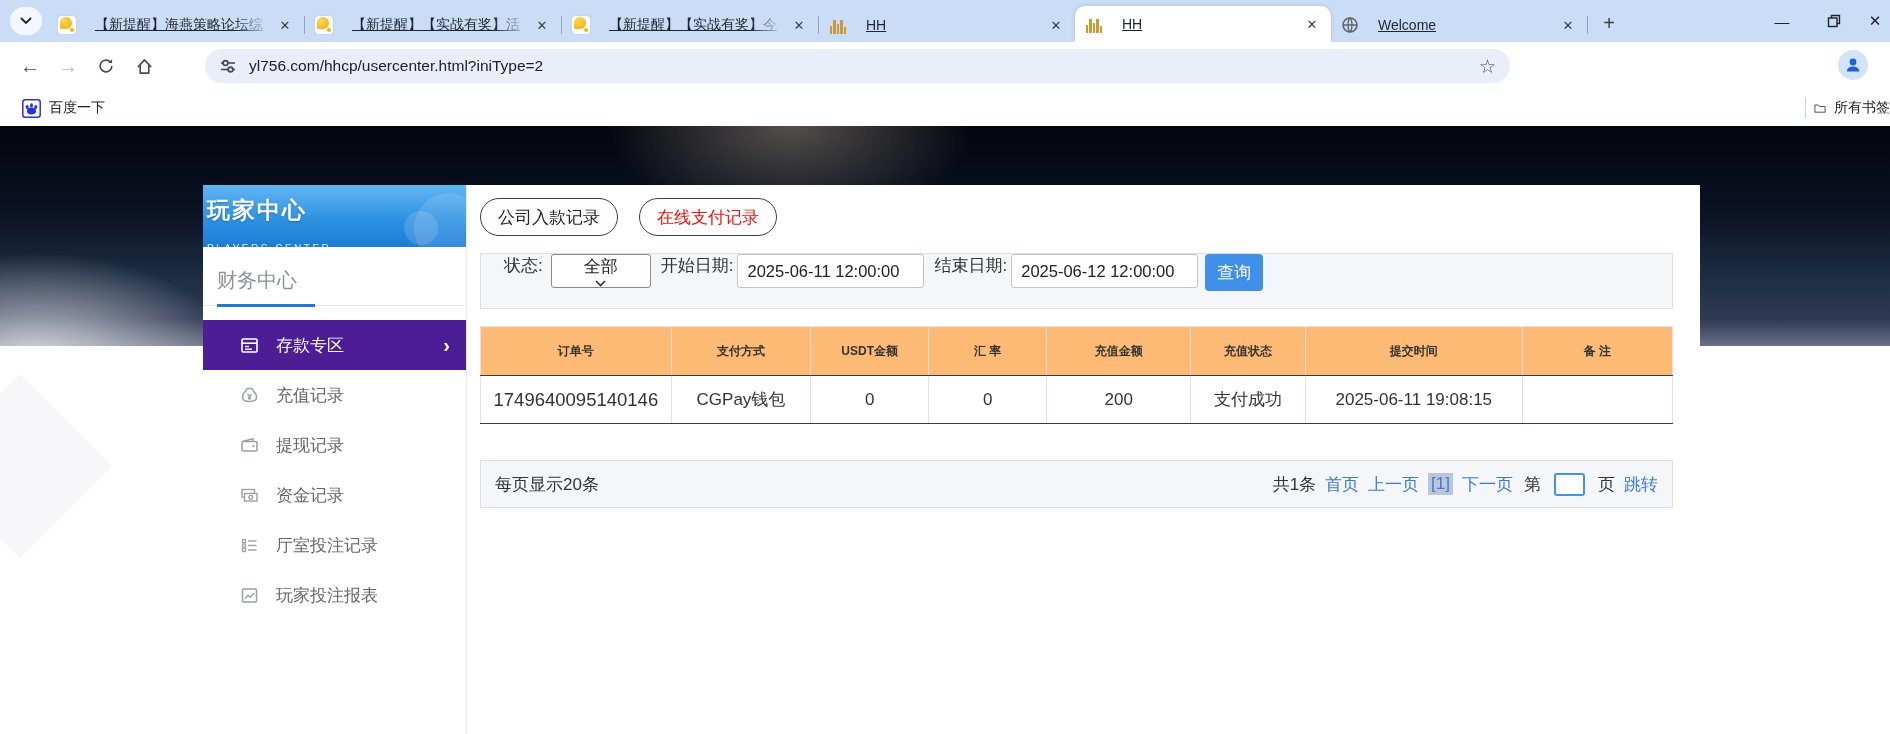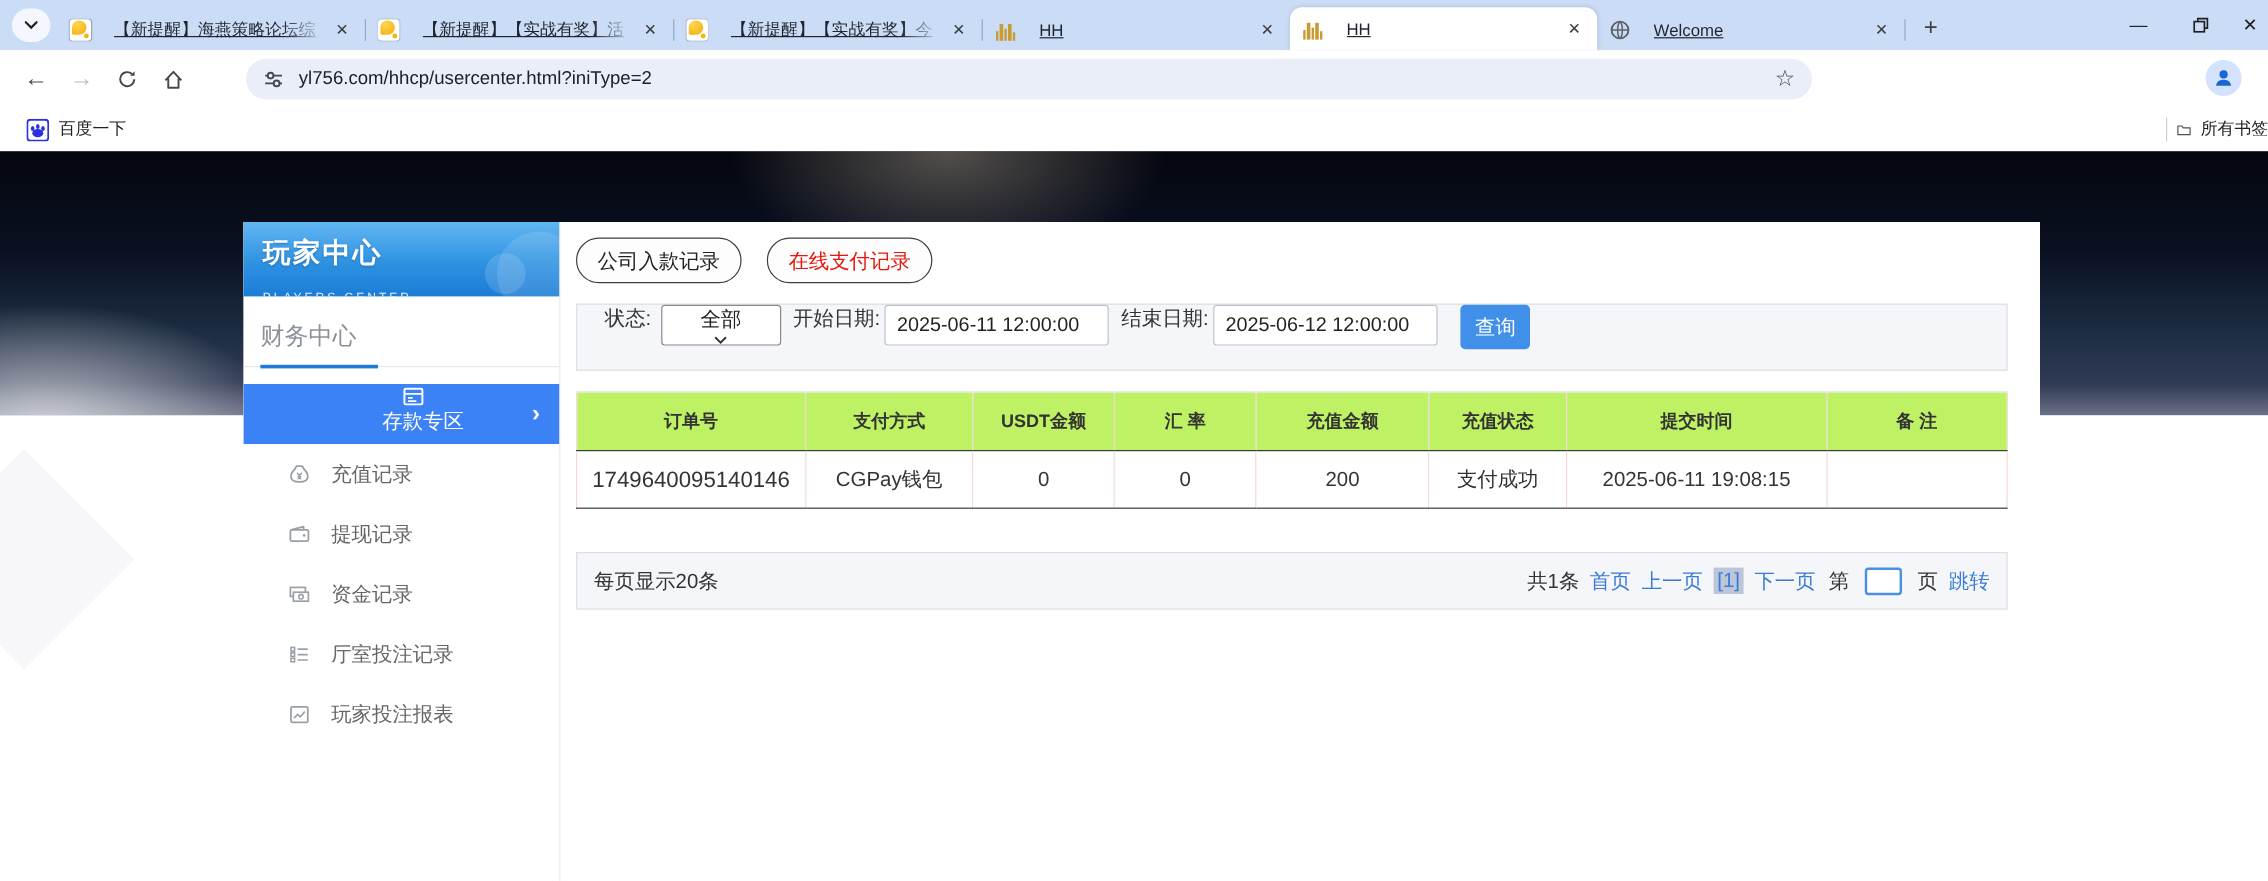--- a/index.html
+++ b/index.html
@@ -64,64 +64,64 @@
       radial-gradient(ellipse 260px 140px at 790px 0%, rgba(125,118,108,.65), transparent 70%),
       radial-gradient(ellipse 300px 160px at 2% 105%, rgba(225,226,230,.85), transparent 65%),
       linear-gradient(180deg,#04060e 0%,#0a1122 38%,#1e2e44 70%,#303a55 88%,#6a7186 100%); }
   .wm { position:absolute; background:#f2f2f6; transform:rotate(45deg); opacity:.65; }
 
   .container { position:absolute; left:203px; top:59px; width:1497px; height:549px; background:#fff; }
 
   
   .sidebar { position:absolute; left:0; top:0; width:264px; height:549px; background:#fff;
     border-right:1px solid #ececec; }
-  .side-banner { position:relative; height:62px; overflow:hidden; padding:10px 0 0 16px;
+  .side-banner { position:relative; height:62px; overflow:hidden; padding:10px 0 0 4px;
     background:linear-gradient(180deg,#62b6f2 0%,#2e92e2 55%,#1b7cd6 100%); }
   .side-banner::before { content:""; position:absolute; right:-18px; top:8px; width:70px; height:70px;
     border-radius:50%; background:rgba(255,255,255,.12); }
   .side-banner::after { content:""; position:absolute; right:28px; top:26px; width:34px; height:34px;
     border-radius:50%; background:rgba(255,255,255,.14); }
   .banner-title { color:#fff; font-size:23px; font-weight:bold; letter-spacing:2px;
     text-shadow:0 1px 2px rgba(0,40,90,.35); }
   .banner-sub { color:rgba(255,255,255,.88); font-size:10px; letter-spacing:2.5px; margin-top:17px; }
   .side-section { padding:20px 0 0 14px; position:relative; }
   .side-section-title { color:#8d9199; font-size:20px; padding-bottom:12px; }
   .side-section-rule { position:absolute; left:0; right:0; bottom:0; height:1px; background:#e7e7e7; }
   .side-section-accent { position:absolute; left:14px; bottom:-1px; width:98px; height:3px; background:#1e7ad6; }
   .side-menu { margin-top:14px; }
   .side-item { position:relative; height:50px; display:flex; align-items:center; padding-left:36px;
     color:#666; font-size:17px; }
   .side-item .s-icon { width:20px; height:20px; margin-right:17px; color:#9aa0a6; display:flex;
     align-items:center; justify-content:center; }
-  .side-item.active { background:#3b82f6; color:#fff;flex-direction:column; }
+  .side-item.active { background:#4c1d95; color:#fff; }
   .side-item.active .s-icon { color:#fff; }
   .side-chevron { position:absolute; right:16px; top:50%; transform:translateY(-50%);
     color:#fff; font-size:20px; font-weight:bold; }
 
   
   .main { position:absolute; left:264px; top:0; width:1233px; height:549px; padding:13px 0 0 13px; }
   .record-tabs { display:flex; gap:21px; height:38px; }
   .pill { height:38px; border:1.5px solid #3f3f3f; border-radius:19px; padding:0 17px; display:flex;
     align-items:center; font-size:17px; color:#222; background:#fdfdfd; }
   .pill.active { color:#e8160c; }
 
   .filter-panel { margin-top:17px; width:1193px; height:56px; background:#f5f6fa;
     border:1px solid #dcdfe6; display:flex; align-items:flex-start; padding-left:23px; font-size:17px; color:#333; }
   .sel { width:100px; height:34px; background:#fff; border:1px solid #8a8a8a; border-radius:3px;
     margin-left:8px; display:flex; align-items:center; justify-content:space-between; padding:0 8px; color:#222;flex-direction:column; }
   .f-label { margin-left:10px; }
   .f-input { width:187px; height:34px; border:1px solid #c0c4cc; border-radius:3px; background:#fff;
     margin-left:4px; padding:0 9px; font-size:16.5px; color:#222;
     font-family:"Liberation Sans","DejaVu Sans",sans-serif; }
-  .query-btn { margin-left:19px; width:58px; height:37px; background:#4090e9; color:#fff; border:none;
+  .query-btn { margin-left:7px; width:58px; height:37px; background:#4090e9; color:#fff; border:none;
     border-radius:4px; font-size:17px; font-family:inherit; }
 
   .data-table { margin-top:17px; width:1193px; border-collapse:collapse; table-layout:fixed;
     border-top:1px solid #e3e3ea; }
-  .data-table th { background:#bef264; height:49px; font-size:15px; color:#333; font-weight:bold;
+  .data-table th { background:#fdba74; height:49px; font-size:12px; color:#333; font-weight:bold;
     border-left:1px solid #efdbdb; border-right:1px solid #efdbdb; border-bottom:1px solid #3a3a3a; }
   .data-table td { background:#fff; height:48px; font-size:17px; color:#333; text-align:center;
     border-left:1px solid #efdbdb; border-right:1px solid #efdbdb; border-bottom:1px solid #3a3a3a;
     overflow:hidden; white-space:nowrap; }
   .data-table td.order-id { font-size:18.5px; }
 
   .pager-panel { margin-top:36px; width:1193px; height:48px; background:#f5f6fa; border:1px solid #dcdfe6;
     display:flex; align-items:center; justify-content:space-between; padding:0 14px; font-size:17px; color:#333; }
   .pager-right { display:flex; align-items:center; gap:9px; }
   .pg-link { color:#3a7bd5; }

